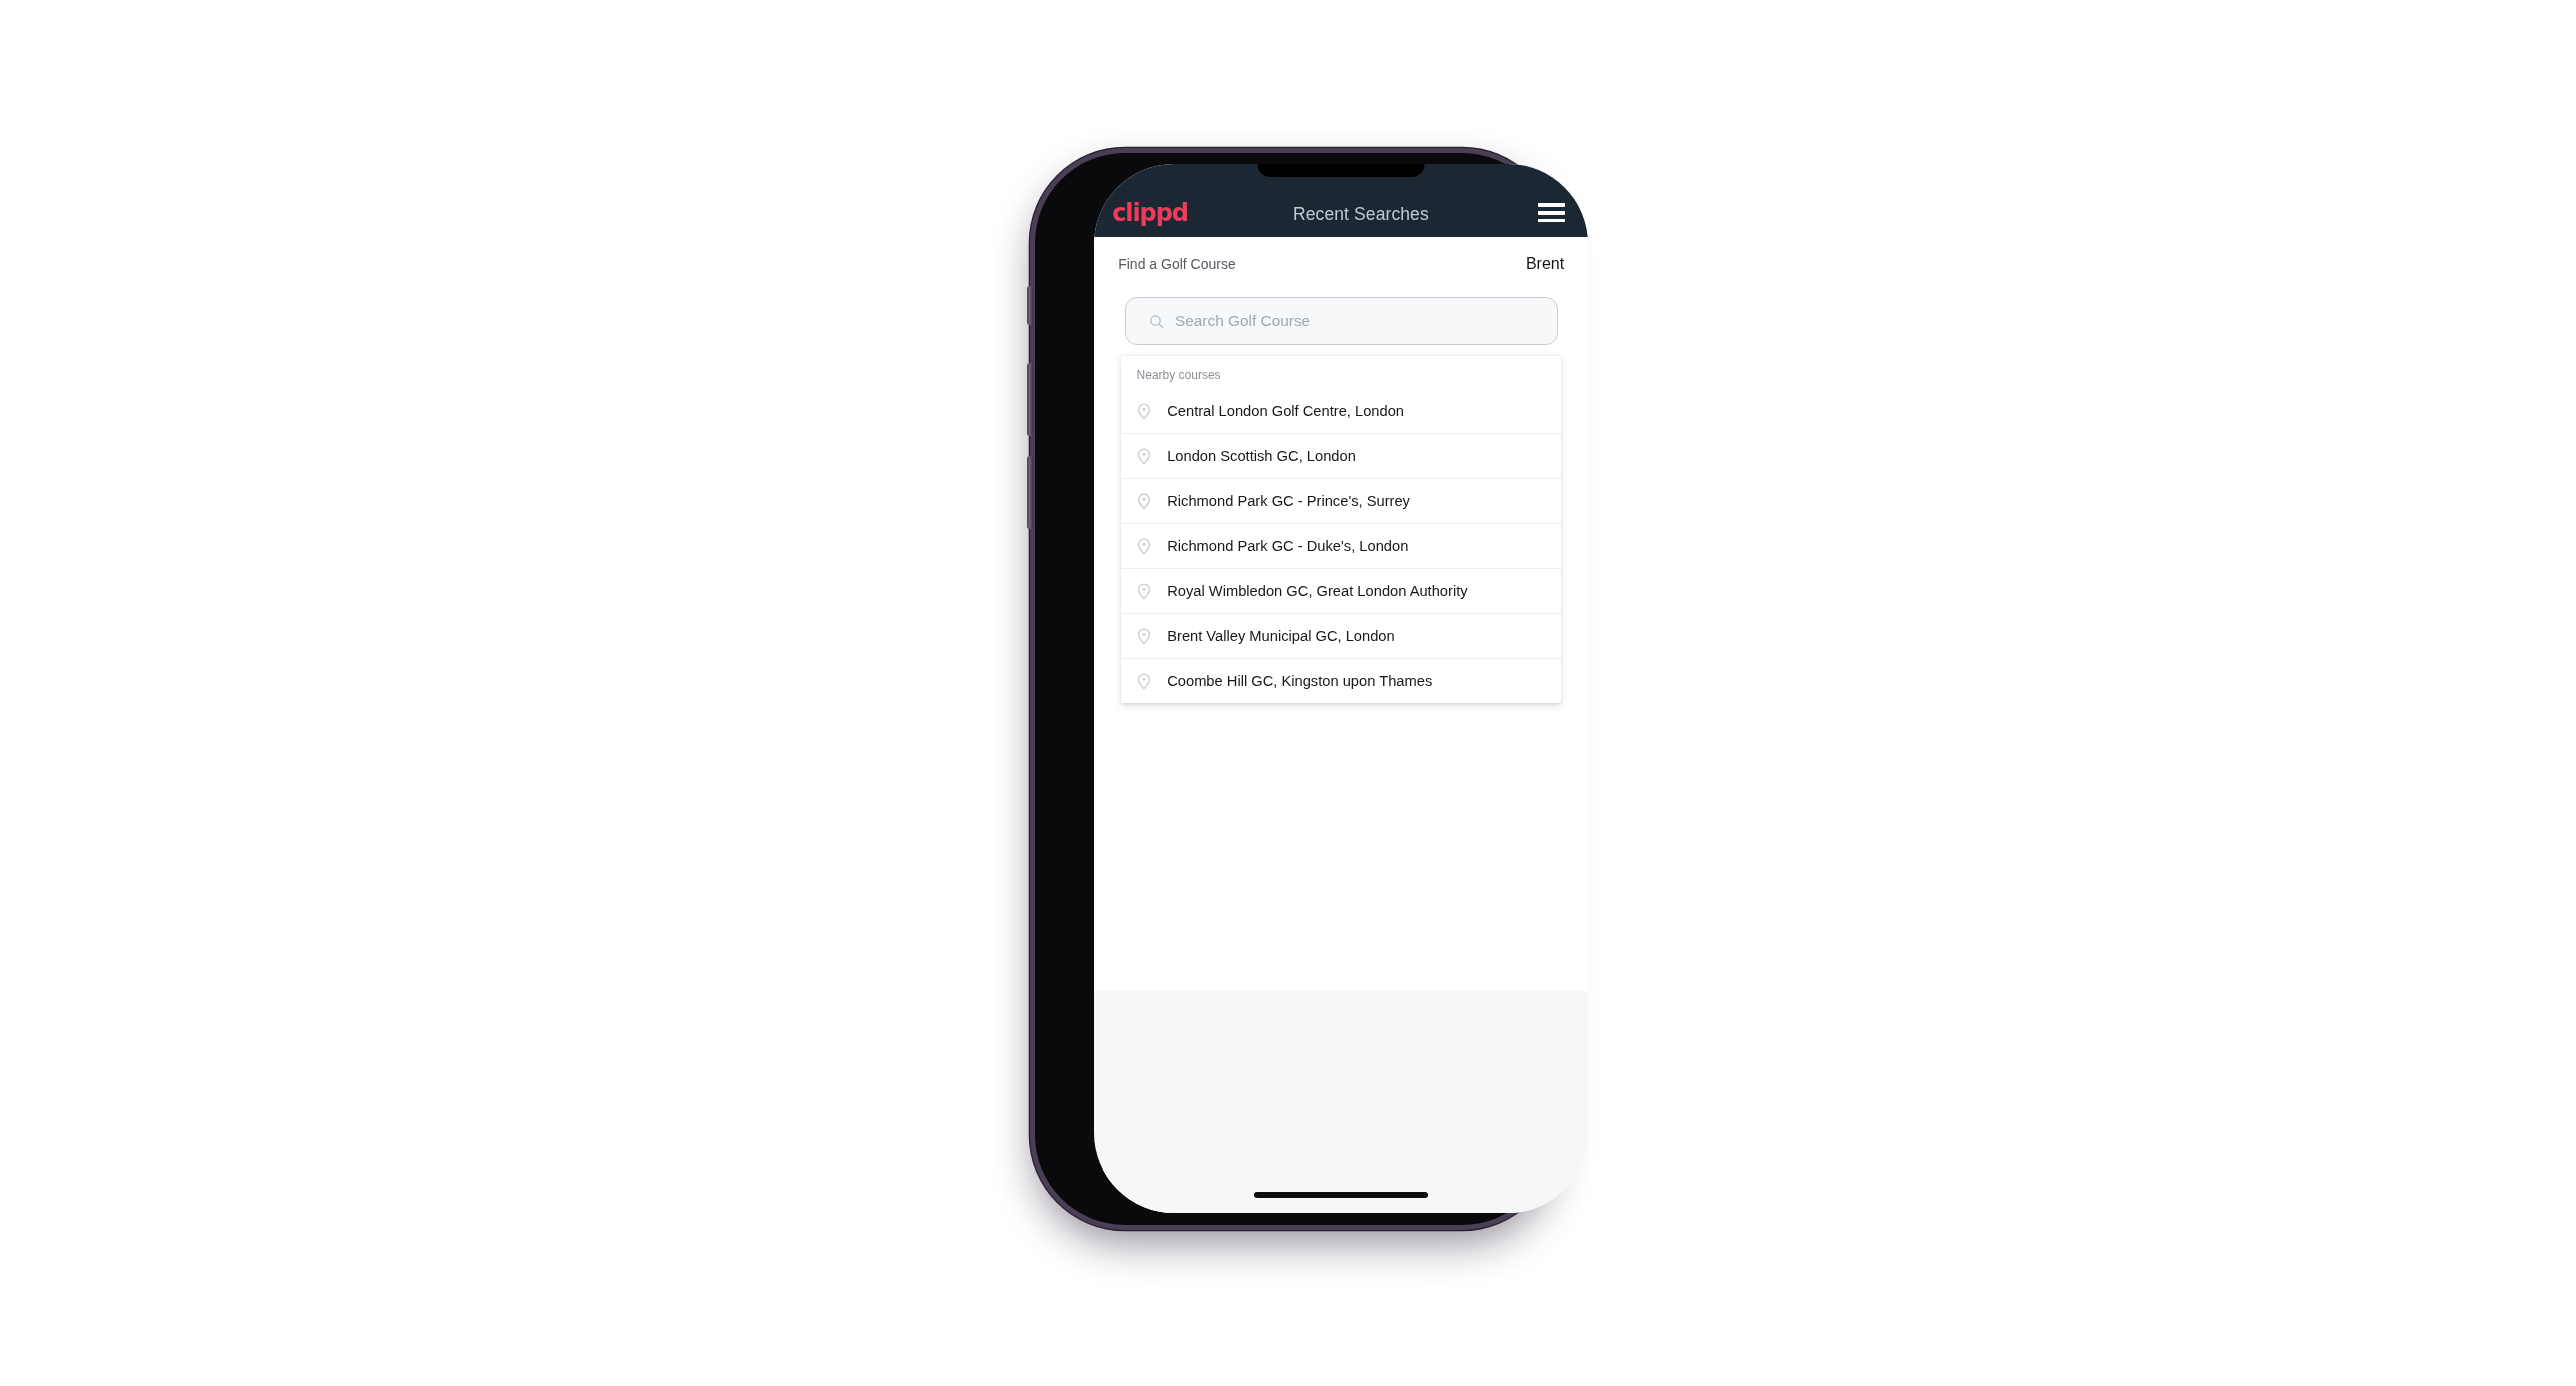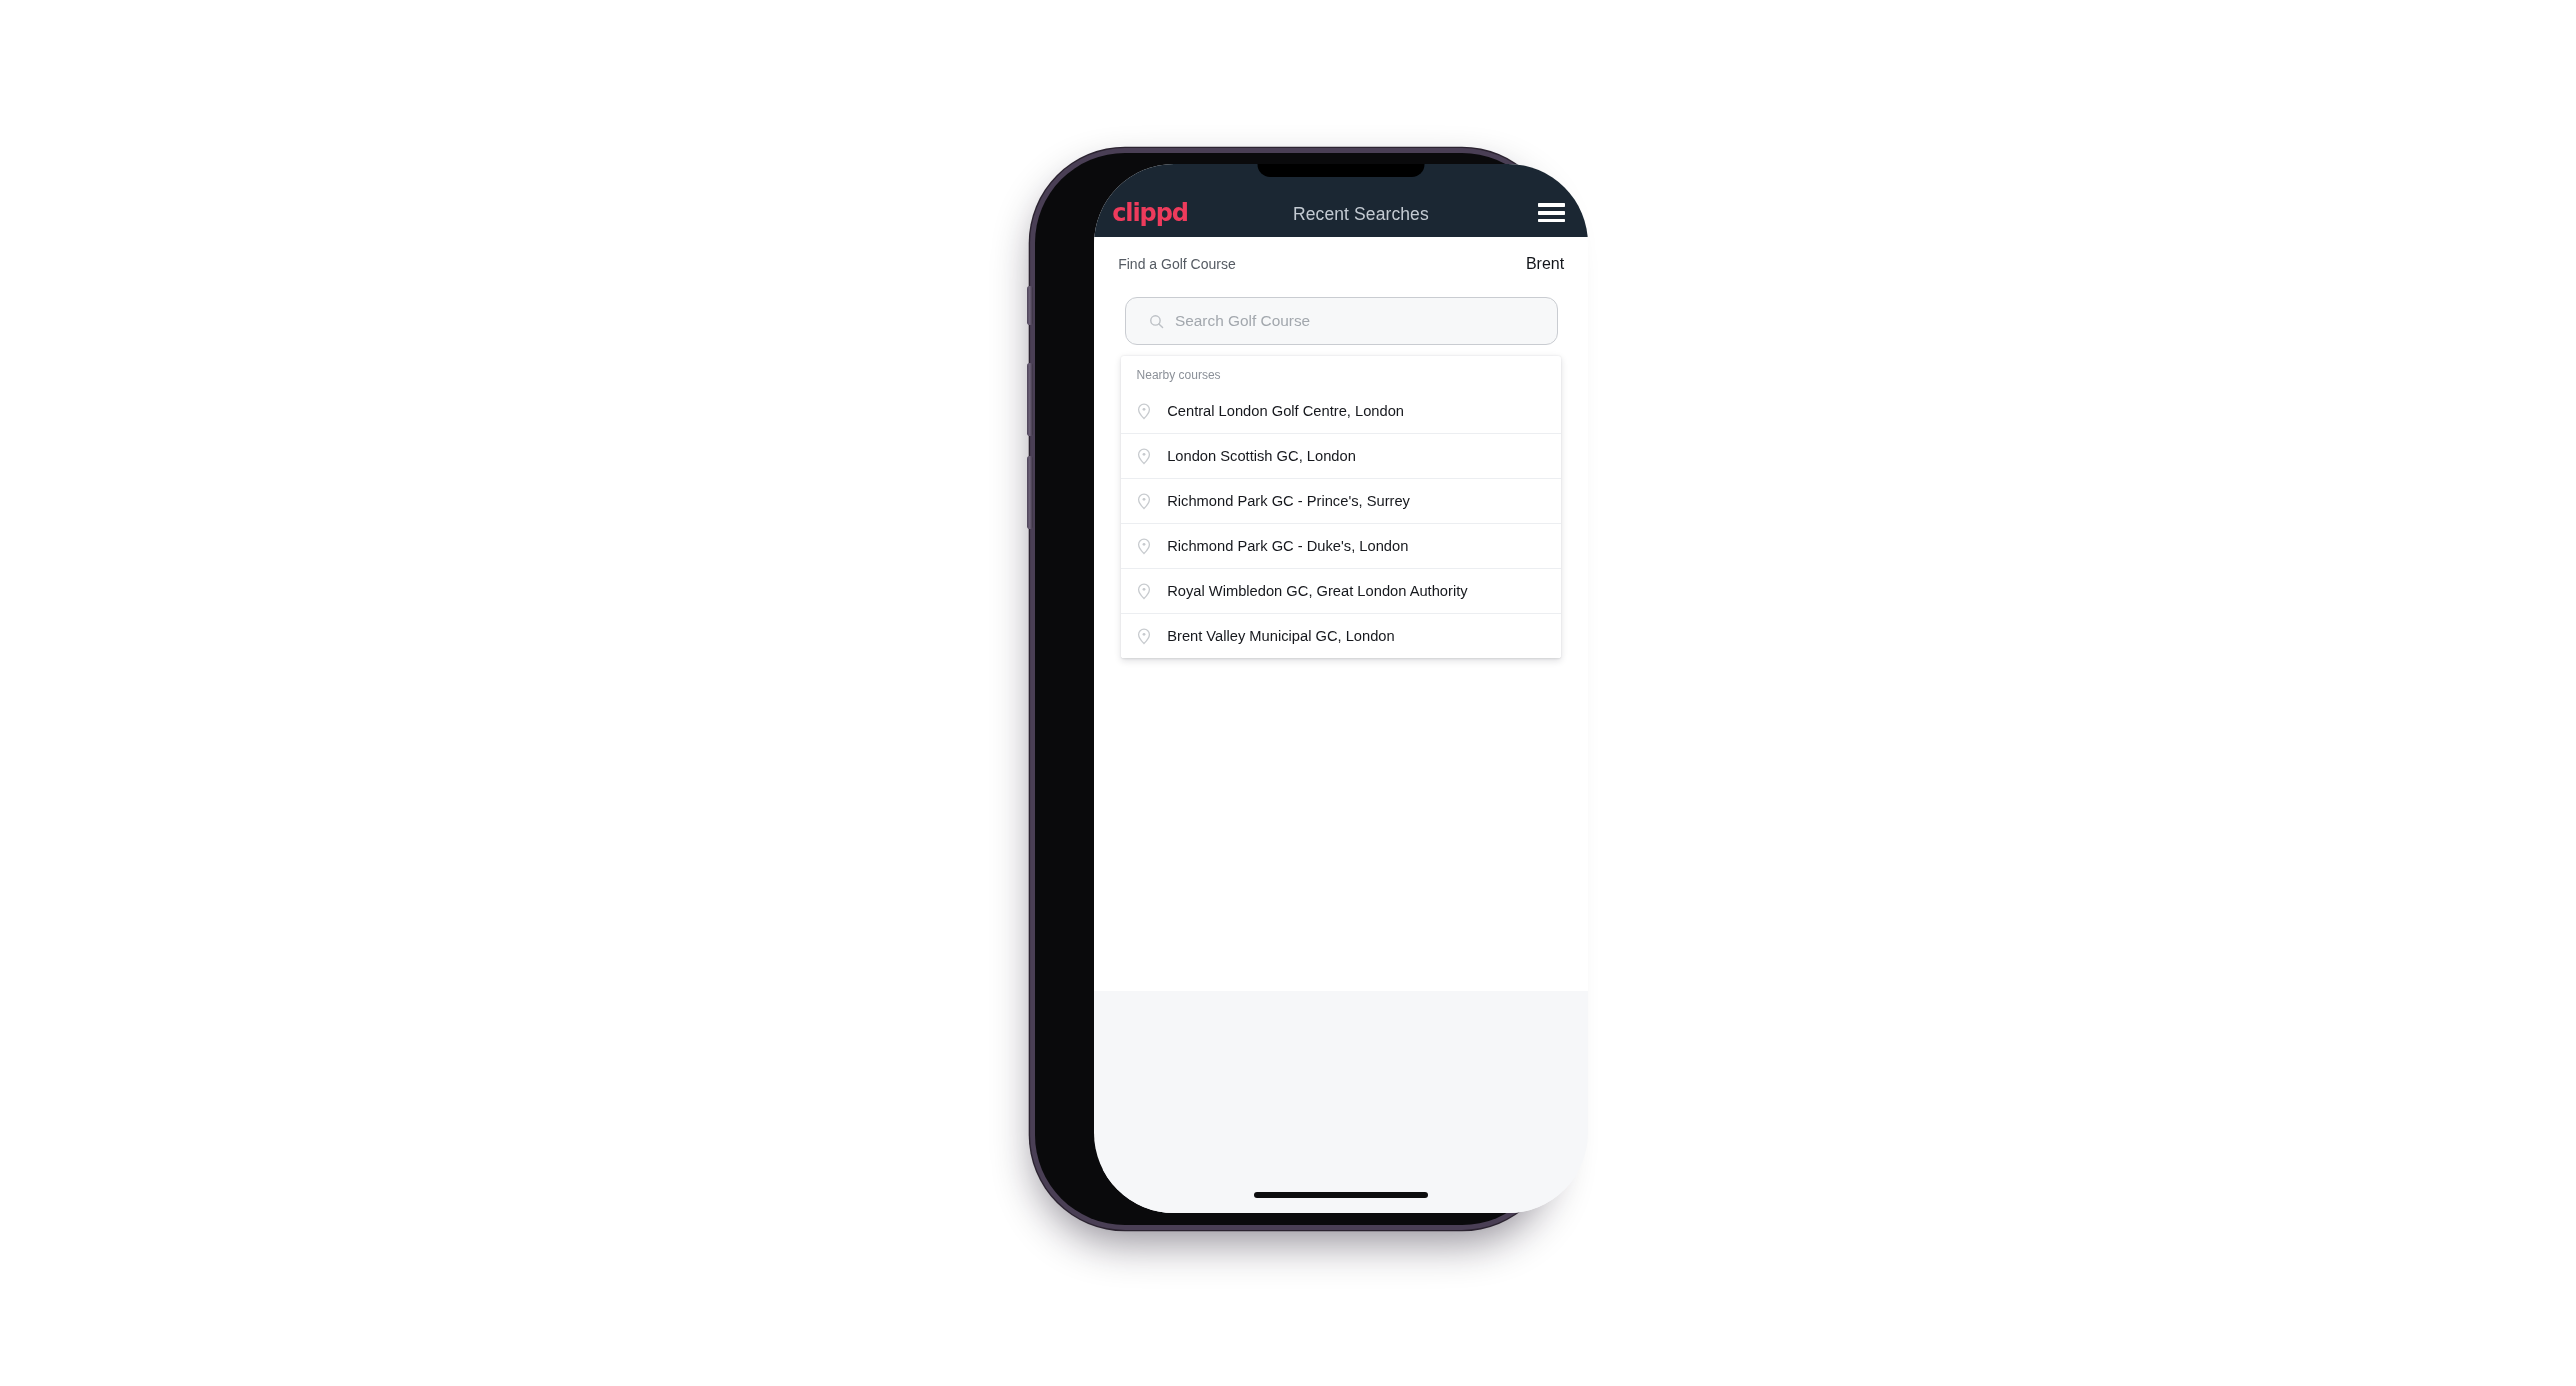--- a/index.html
+++ b/index.html
@@ -303,20 +303,27 @@
                 </svg>
                 <div class="course-label">Royal Wimbledon GC, Great London Authority</div>
               </div>
               <div class="course-row">
                 <svg class="pin-icon" viewBox="0 0 24 24" fill="none" stroke="#9aa0a7" stroke-width="1.7">
                   <path d="M12 22s7.2-7.0 7.2-12A7.2 7.2 0 1 0 4.8 10c0 5 7.2 12 7.2 12z"></path>
                   <circle cx="12" cy="9.8" r="1.9" fill="#9aa0a7" stroke="none"></circle>
                 </svg>
                 <div class="course-label">Brent Valley Municipal GC, London</div>
               </div>
+              <div class="course-row">
+                <svg class="pin-icon" viewBox="0 0 24 24" fill="none" stroke="#9aa0a7" stroke-width="1.7">
+                  <path d="M12 22s7.2-7.0 7.2-12A7.2 7.2 0 1 0 4.8 10c0 5 7.2 12 7.2 12z"></path>
+                  <circle cx="12" cy="9.8" r="1.9" fill="#9aa0a7" stroke="none"></circle>
+                </svg>
+                <div class="course-label">Coombe Hill GC, Kingston upon Thames</div>
+              </div>
             </div>
         </div>
 
       </div>
 
       <div id="home-indicator"></div>
 
     </div>
   </div>
 </div>

